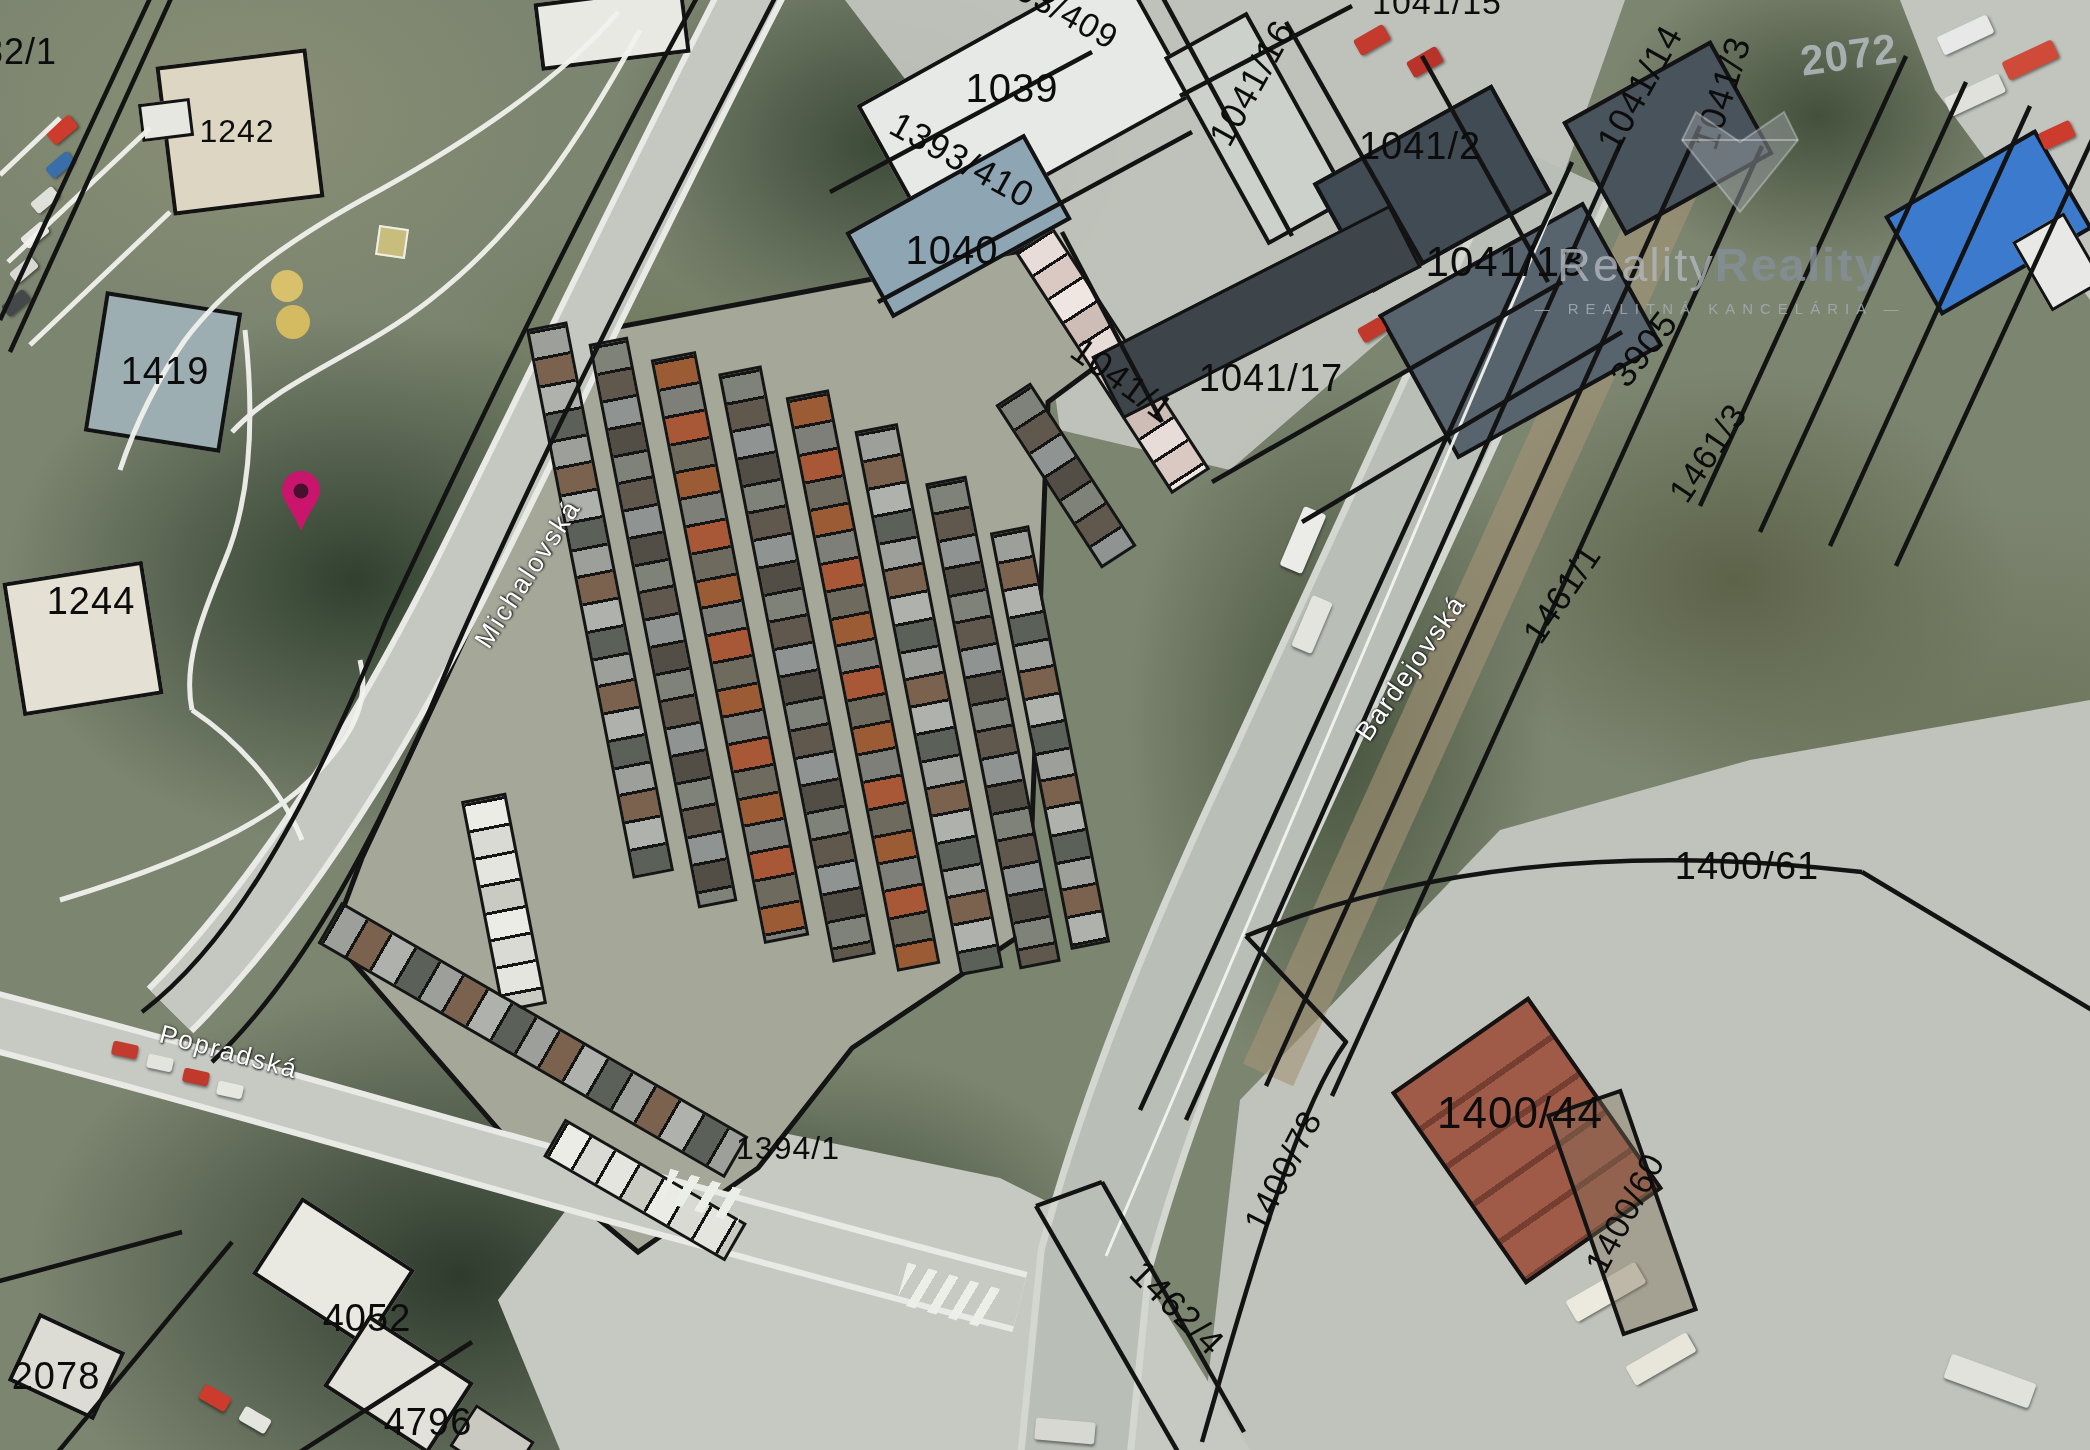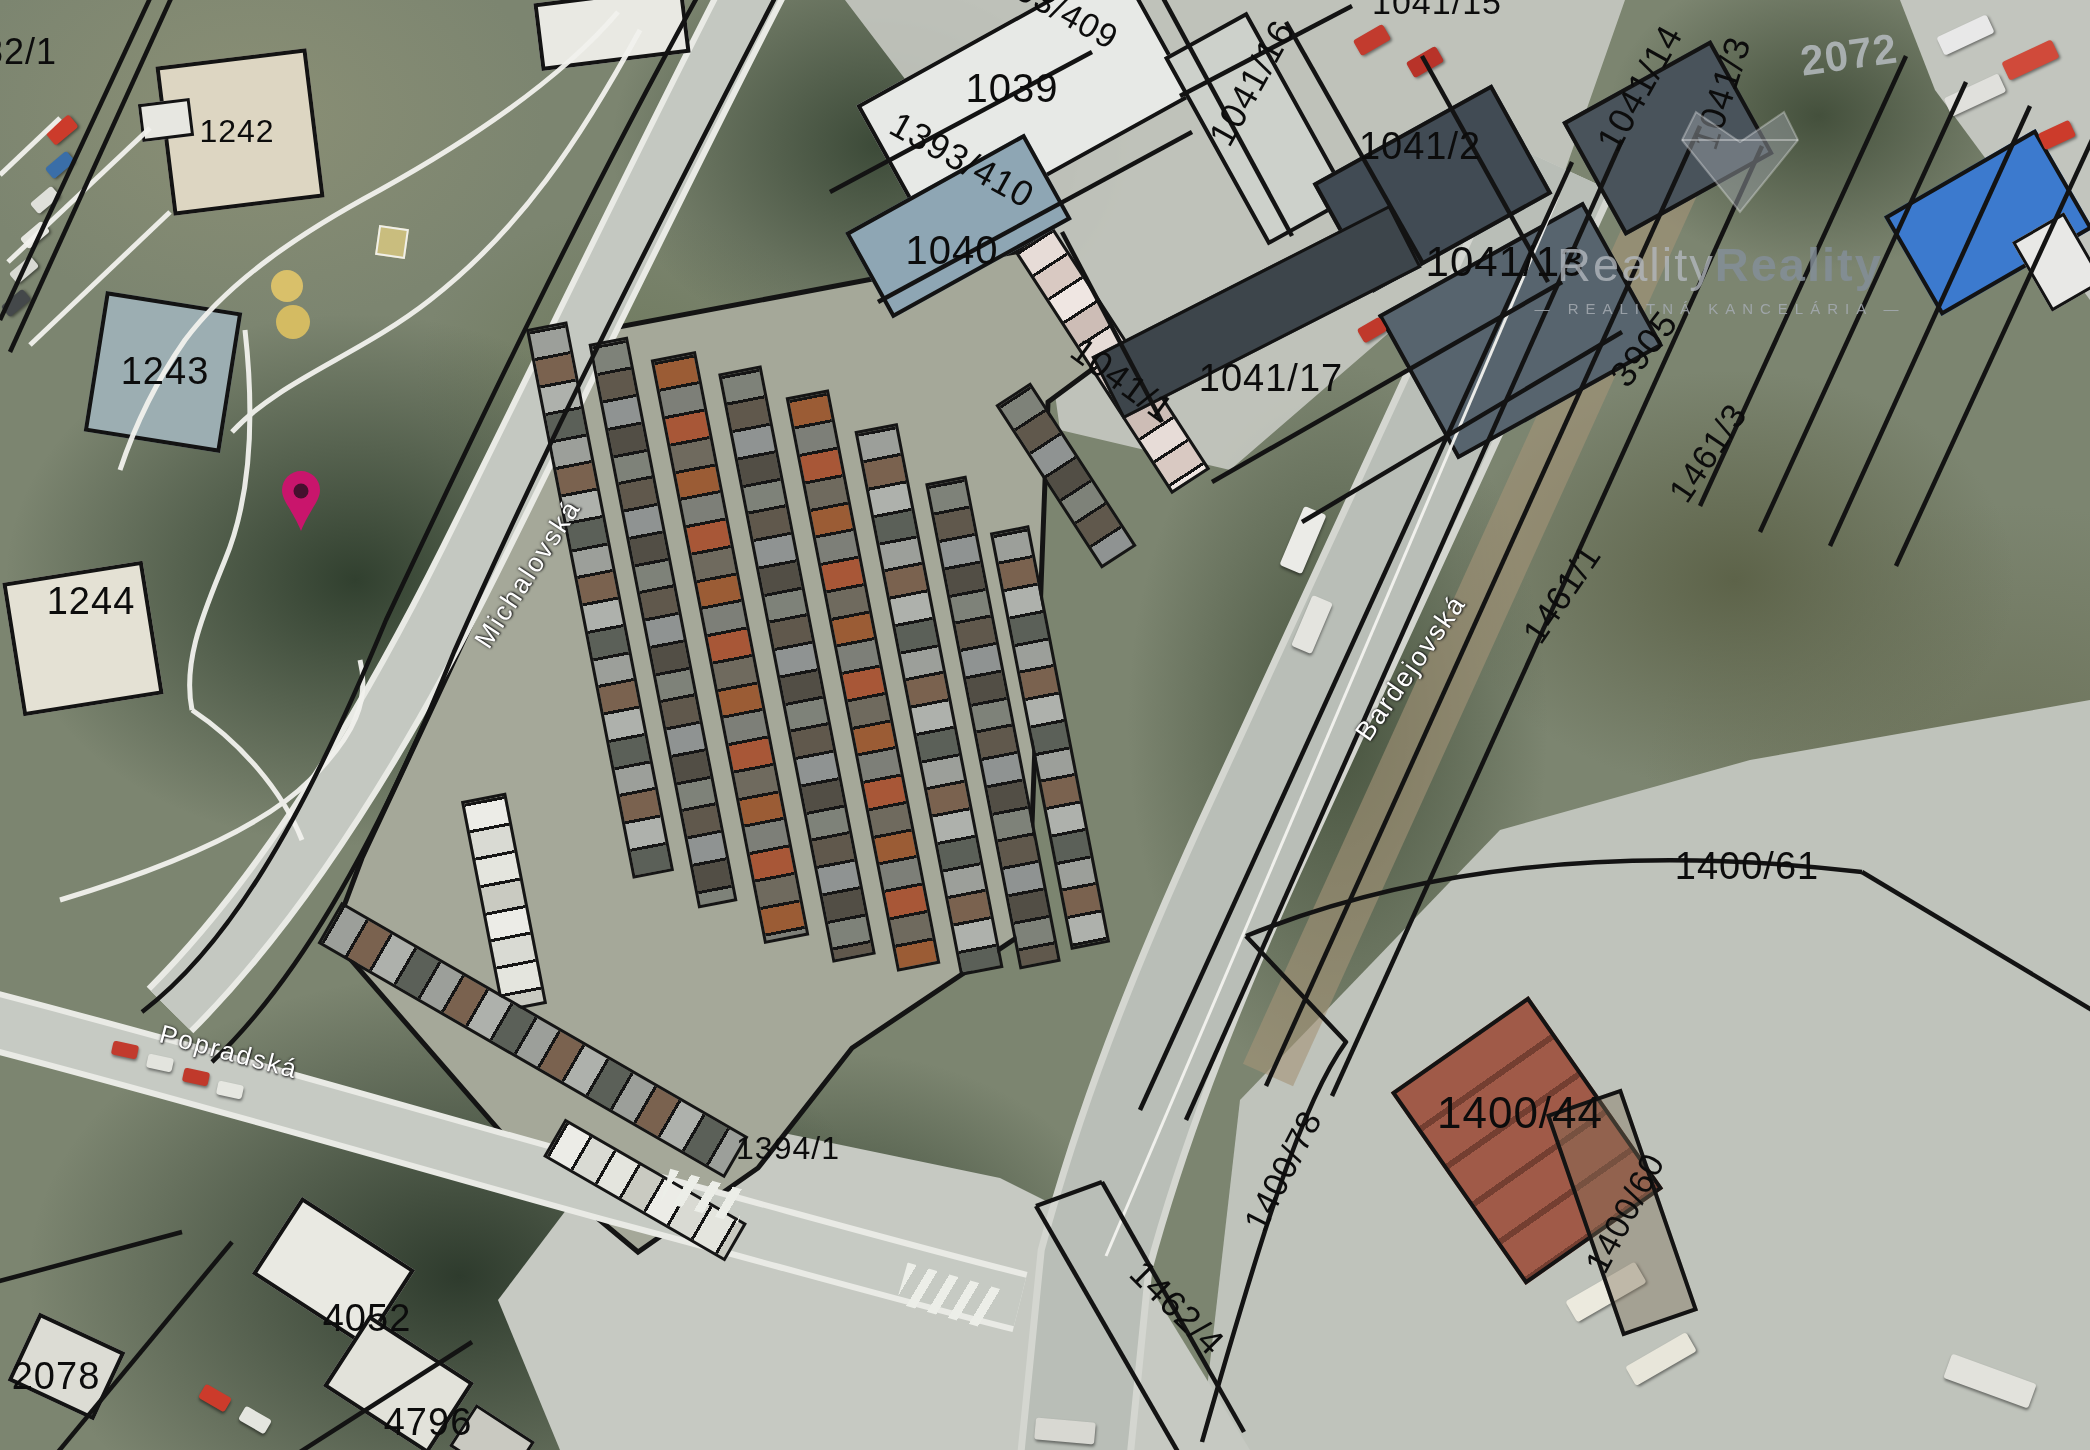--- a/index.html
+++ b/index.html
@@ -178,21 +178,21 @@
       <path d="M58,1452 L232,1242"></path>
       <path d="M300,1452 L472,1342"></path>
       <path d="M1036,1206 L1178,1452"></path>
       <path d="M1102,1182 L1244,1432"></path>
       <path d="M1036,1206 L1102,1182"></path>
     </g>
   </svg>
 
   <div class="lbl" style="left:20px;top:52px;font-size:36px;transform:translate(-50%,-50%);">82/1</div>
   <div class="lbl" style="left:237px;top:131px;font-size:32px;transform:translate(-50%,-50%);">1242</div>
-  <div class="lbl" style="left:165px;top:371px;font-size:38px;transform:translate(-50%,-50%);">1243</div>
+  <div class="lbl" style="left:165px;top:371px;font-size:38px;transform:translate(-50%,-50%);">1419</div>
   <div class="lbl" style="left:91px;top:601px;font-size:38px;transform:translate(-50%,-50%);">1244</div>
   <div class="lbl" style="left:1012px;top:88px;font-size:40px;transform:translate(-50%,-50%);">1039</div>
   <div class="lbl" style="left:962px;top:160px;font-size:36px;transform:translate(-50%,-50%) rotate(29deg);">1393/410</div>
   <div class="lbl" style="left:1050px;top:4px;font-size:34px;transform:translate(-50%,-50%) rotate(29deg);">1393/409</div>
   <div class="lbl" style="left:952px;top:250px;font-size:40px;transform:translate(-50%,-50%);">1040</div>
   <div class="lbl" style="left:1437px;top:2px;font-size:34px;transform:translate(-50%,-50%);">1041/15</div>
   <div class="lbl" style="left:1252px;top:83px;font-size:36px;transform:translate(-50%,-50%) rotate(-61deg);">1041/16</div>
   <div class="lbl" style="left:1382px;top:146px;font-size:38px;transform:translate(-50%,-50%);margin-left:38px;">1041/2</div>
   <div class="lbl" style="left:1640px;top:88px;font-size:36px;transform:translate(-50%,-50%) rotate(-61deg);">1041/14</div>
   <div class="lbl" style="left:1505px;top:262px;font-size:42px;transform:translate(-50%,-50%);">1041/13</div>

